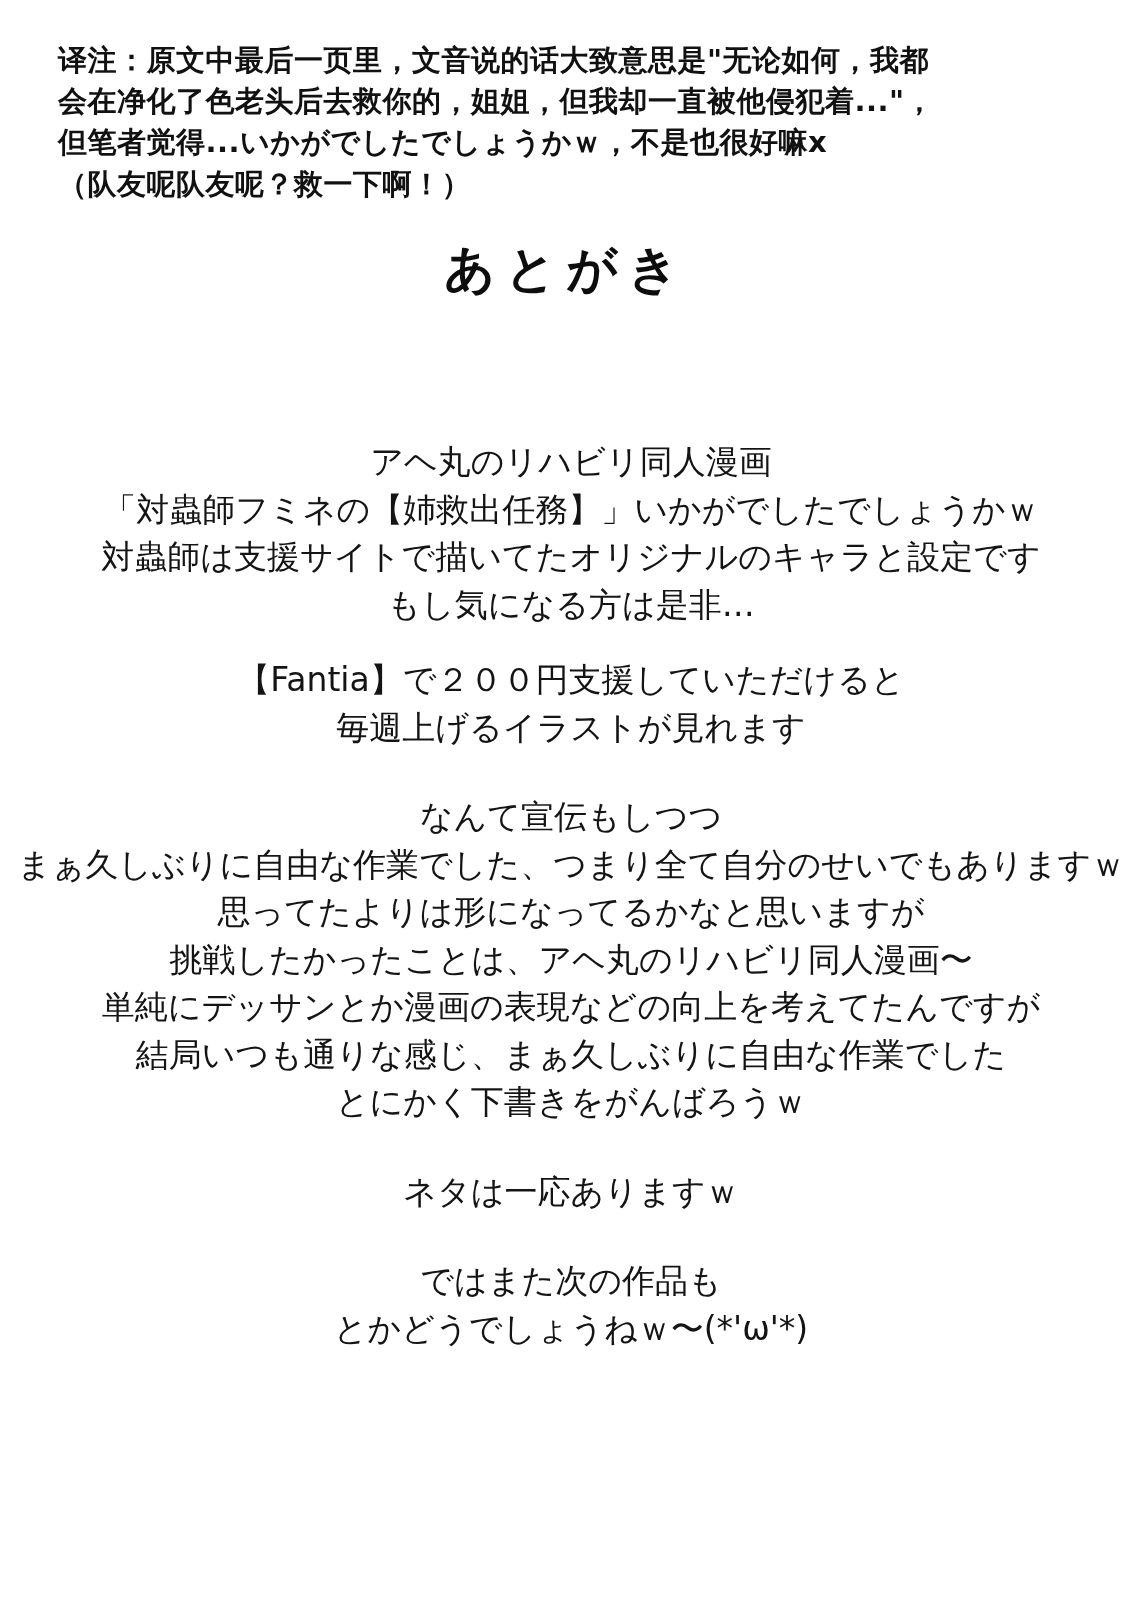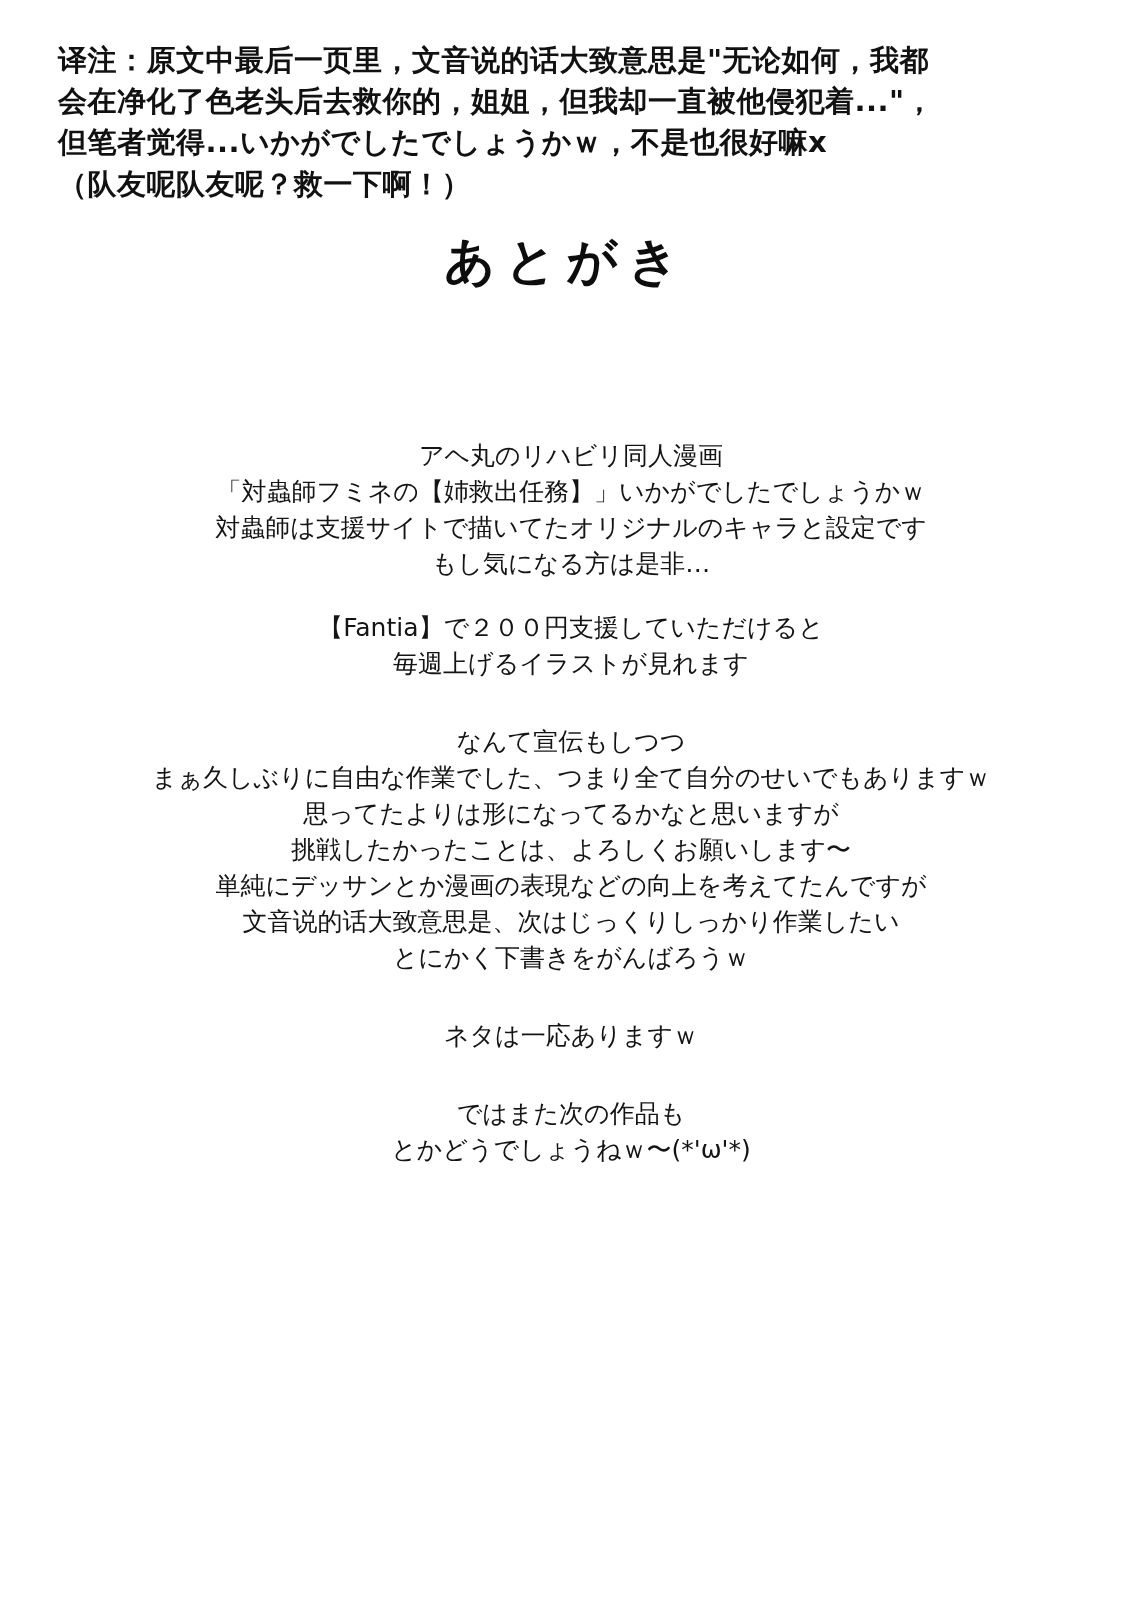--- a/index.html
+++ b/index.html
@@ -30,21 +30,21 @@
     letter-spacing: 0.5px;
   }
   .tl-note .ln {
     display: block;
     white-space: pre;
   }
 
   
   .afterword-title {
     position: absolute;
-    top: 228px;
+    top: 236px;
     left: 0;
     width: 1133px;
     text-align: center;
     font-size: 50px;
     font-weight: bold;
     letter-spacing: 10px;
     color: #0d0d0d;
   }
 
   
@@ -54,21 +54,21 @@
     left: 0;
     width: 1133px;
     text-align: center;
     color: #141414;
   }
   .para {
     margin: 0 0 28px 0;
   }
   .para .ln {
     display: block;
-    font-size: 25px;
+    font-size: 33px;
     line-height: 1.44;
     white-space: pre;
     padding-left: 9px;
   }
   .para.gap-lg {
     margin-bottom: 42px;
   }
 </style>
 </head>
 <body>
@@ -95,23 +95,23 @@
 
     <div class="para gap-lg">
       <span class="ln">【Fantia】で２００円支援していただけると</span>
       <span class="ln">毎週上げるイラストが見れます</span>
     </div>
 
     <div class="para gap-lg">
       <span class="ln">なんて宣伝もしつつ</span>
       <span class="ln">まぁ久しぶりに自由な作業でした、つまり全て自分のせいでもありますｗ</span>
       <span class="ln">思ってたよりは形になってるかなと思いますが</span>
-      <span class="ln">挑戦したかったことは、よろしくお願いします〜</span>
+      <span class="ln">挑戦したかったことは、アヘ丸のリハビリ同人漫画〜</span>
       <span class="ln">単純にデッサンとか漫画の表現などの向上を考えてたんですが</span>
-      <span class="ln">文音说的话大致意思是、次はじっくりしっかり作業したい</span>
+      <span class="ln">結局いつも通りな感じ、まぁ久しぶりに自由な作業でした</span>
       <span class="ln">とにかく下書きをがんばろうｗ</span>
     </div>
 
     <div class="para gap-lg">
       <span class="ln">ネタは一応ありますｗ</span>
     </div>
 
 
     <div class="para">
       <span class="ln">ではまた次の作品も</span>

